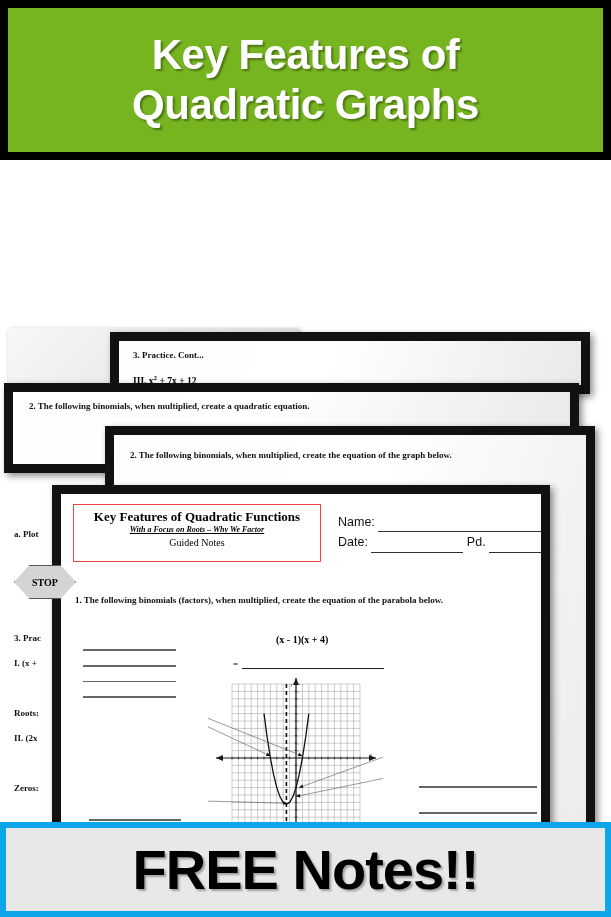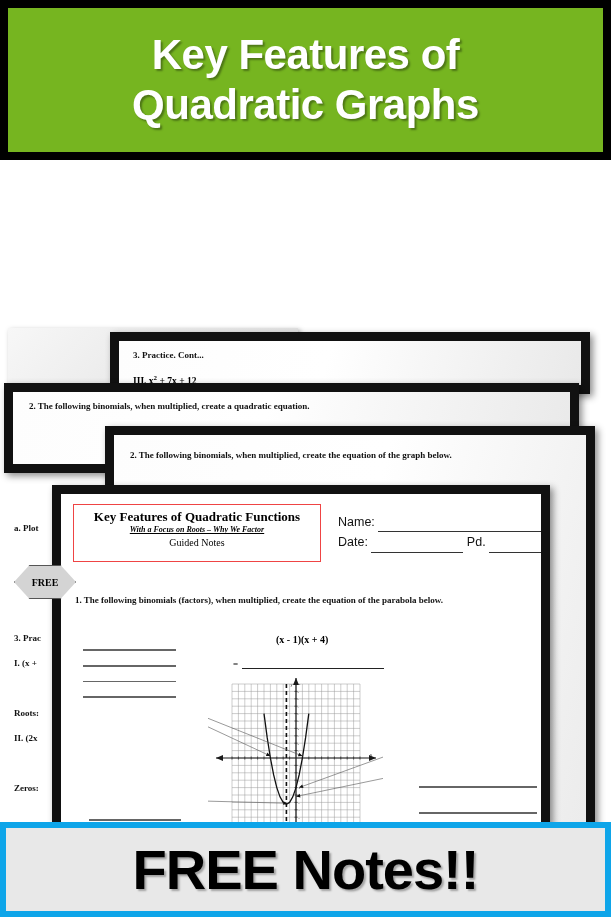--- a/index.html
+++ b/index.html
@@ -271,27 +271,27 @@
         <div class="bodytext b4-q">2. The following binomials, when multiplied, create the equation of the graph below.</div>
         <div class="b4-lines">
           <div class="ln"></div>
           <div class="ln"></div>
         </div>
         <div class="b4-tail">ow</div>
       </div>
     </div>
 
     <div class="edge-col" id="edgecol" style="left: 8px; top: 345px; z-index: 5;">
-        <div class="edge-item" style="top: 18px; left: 6px;">a. Plot</div>
+        <div class="edge-item" style="top: 24px; left: 6px;">a. Plot</div>
         <div class="edge-item" style="top: 128px; left: 6px;">3. Prac</div>
         <div class="edge-item" style="top: 153px; left: 6px;">I. (x +</div>
         <div class="edge-item" style="top: 203px; left: 6px;">Roots:</div>
         <div class="edge-item" style="top: 228px; left: 6px;">II. (2x</div>
         <div class="edge-item" style="top: 278px; left: 6px; text-align: center;">Zeros:</div>
-        <div class="edge-stop" style="top: 60px;">FREE</div>
+        <div class="edge-stop" style="top: 60px;">STOP</div>
       </div>
 
     <div class="page" id="page-front">
       <span class="dots-t"></span>
 
       <span class="dots-l"></span>
       <span class="dots-r"></span>
       <div class="page-inner plain">
 
         <div class="title-box">

